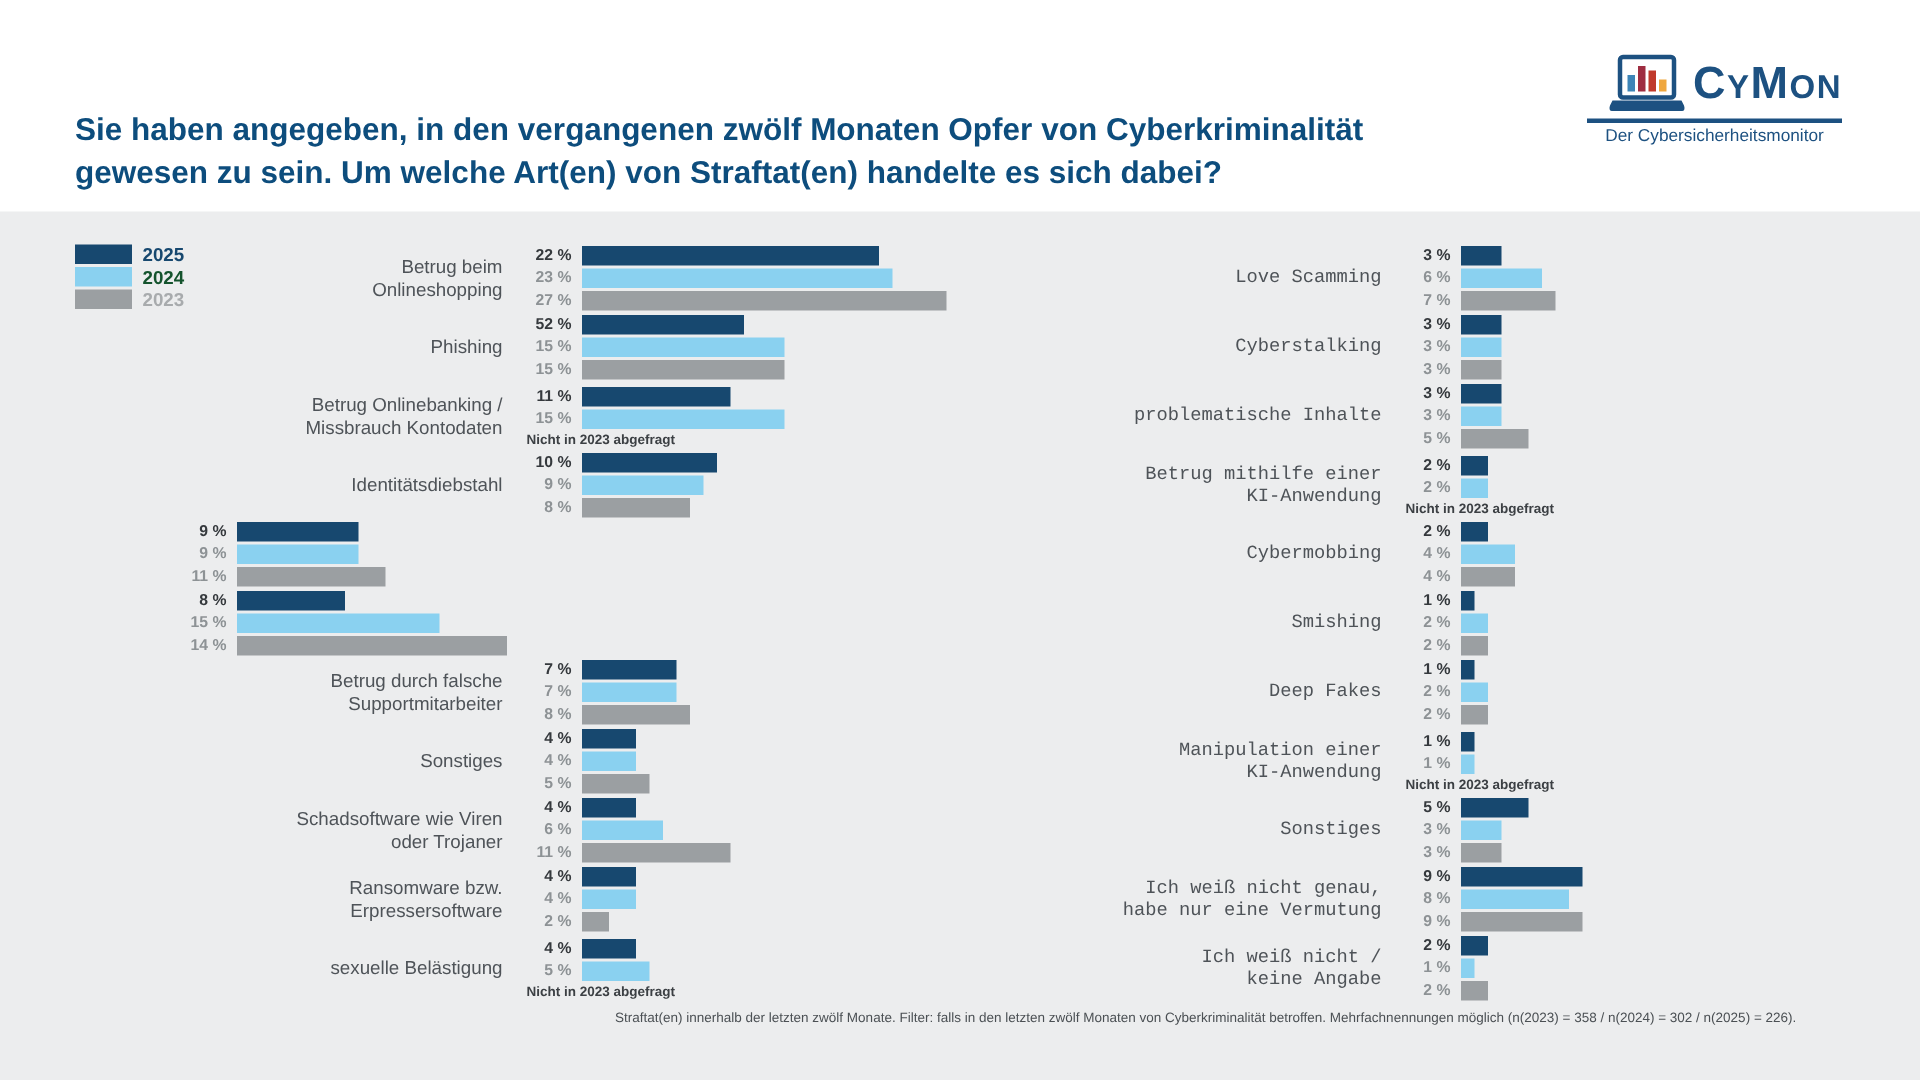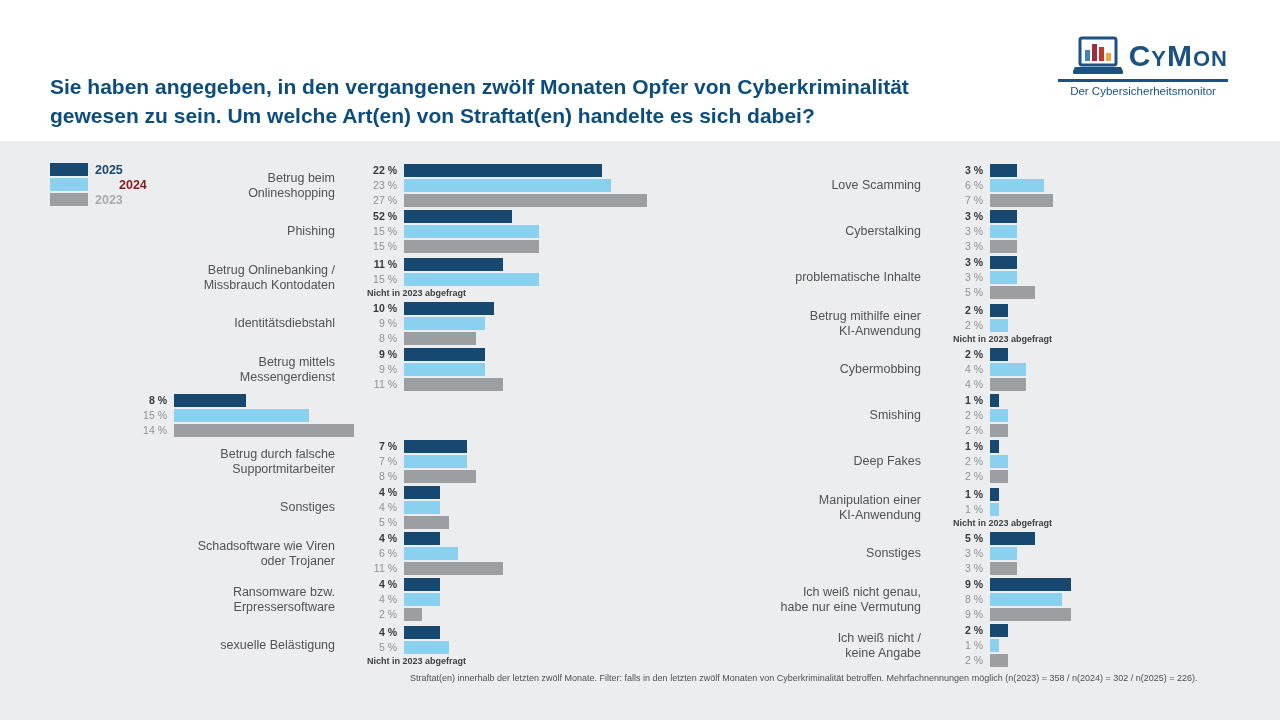--- a/index.html
+++ b/index.html
@@ -23,26 +23,26 @@
   .chart-bg { position:absolute; left:0; top:141px; width:1280px; height:579px; background:#ecedee; }
 
   .legend { position:absolute; left:50px; top:162px; }
   .legend-row { display:flex; align-items:center; height:15px; }
   .legend-swatch { width:38px; height:13px; margin-right:7px; }
   .legend-label { font-size:12.5px; font-weight:700; }
 
   .col { position:absolute; top:163px; }
   .group { display:flex; align-items:center; height:45px; margin-bottom:1px; }
   .glabel { width:230px; text-align:right; font-size:12.5px; color:#4e5358; line-height:15px; flex:none; }
-  .col-right .glabel { width:227px; }
-  .gbars { flex:none; margin-left:32px; }
+  .col-right .glabel { width:227px;font-family:Liberation Mono, monospace; }
+  .gbars { flex:none; margin-left:16px; }
   .brow { display:flex; align-items:center; height:15px; }
   .bval { width:30px; flex:none; text-align:right; margin-right:7px; font-size:10.5px; line-height:13px; white-space:nowrap; }
   .bval.s0 { color:#35393d; font-weight:700; }
-  .bval.s1, .bval.s2 { color:#8d9295; font-weight:400; }
+  .bval.s1, .bval.s2 { color:#8d9295; font-weight:700; }
   .bar { height:13px; }
   .note-row { height:11px; display:flex; align-items:center; }
   .note { font-size:9px; font-weight:700; color:#3c4044; white-space:nowrap; }
 
   .footer { position:absolute; left:410px; top:673px; width:830px; font-size:9px; color:#4b5054; }
 </style>
 </head>
 <body>
 
 <div class="page">
@@ -71,21 +71,21 @@
 
   <div class="chart-bg"></div>
 
   <div class="legend" id="legend">
       <div class="legend-row">
         <span class="legend-swatch" style="background: rgb(23, 72, 111);"></span>
         <span class="legend-label" style="color: rgb(23, 72, 111);">2025</span>
       </div>
       <div class="legend-row">
         <span class="legend-swatch" style="background: rgb(138, 209, 240);"></span>
-        <span class="legend-label" style="color: #7f1d1d; margin-left: 24px;">2024</span>
+        <span class="legend-label" style="color: #14532d;">2024</span>
       </div>
       <div class="legend-row">
         <span class="legend-swatch" style="background: rgb(155, 159, 162);"></span>
         <span class="legend-label" style="color: rgb(168, 171, 173);">2023</span>
       </div>
     </div>
 
   <div class="col" id="col-left" style="left:105px">
       <div class="group">
         <div class="glabel">Betrug beim<br>Onlineshopping</div>
@@ -148,21 +148,20 @@
             <span class="bval s1">9 %</span>
             <div class="bar" style="width: 81px; background: rgb(138, 209, 240);"></div>
           </div>
           <div class="brow">
             <span class="bval s2">8 %</span>
             <div class="bar" style="width: 72px; background: rgb(155, 159, 162);"></div>
           </div>
         </div>
       </div>
       <div class="group">
-        <div class="glabel">Betrug mittels<br>Messengerdienst</div>
         <div class="gbars">
           <div class="brow">
             <span class="bval s0">9 %</span>
             <div class="bar" style="width: 81px; background: rgb(23, 72, 111);"></div>
           </div>
           <div class="brow">
             <span class="bval s1">9 %</span>
             <div class="bar" style="width: 81px; background: rgb(138, 209, 240);"></div>
           </div>
           <div class="brow">

